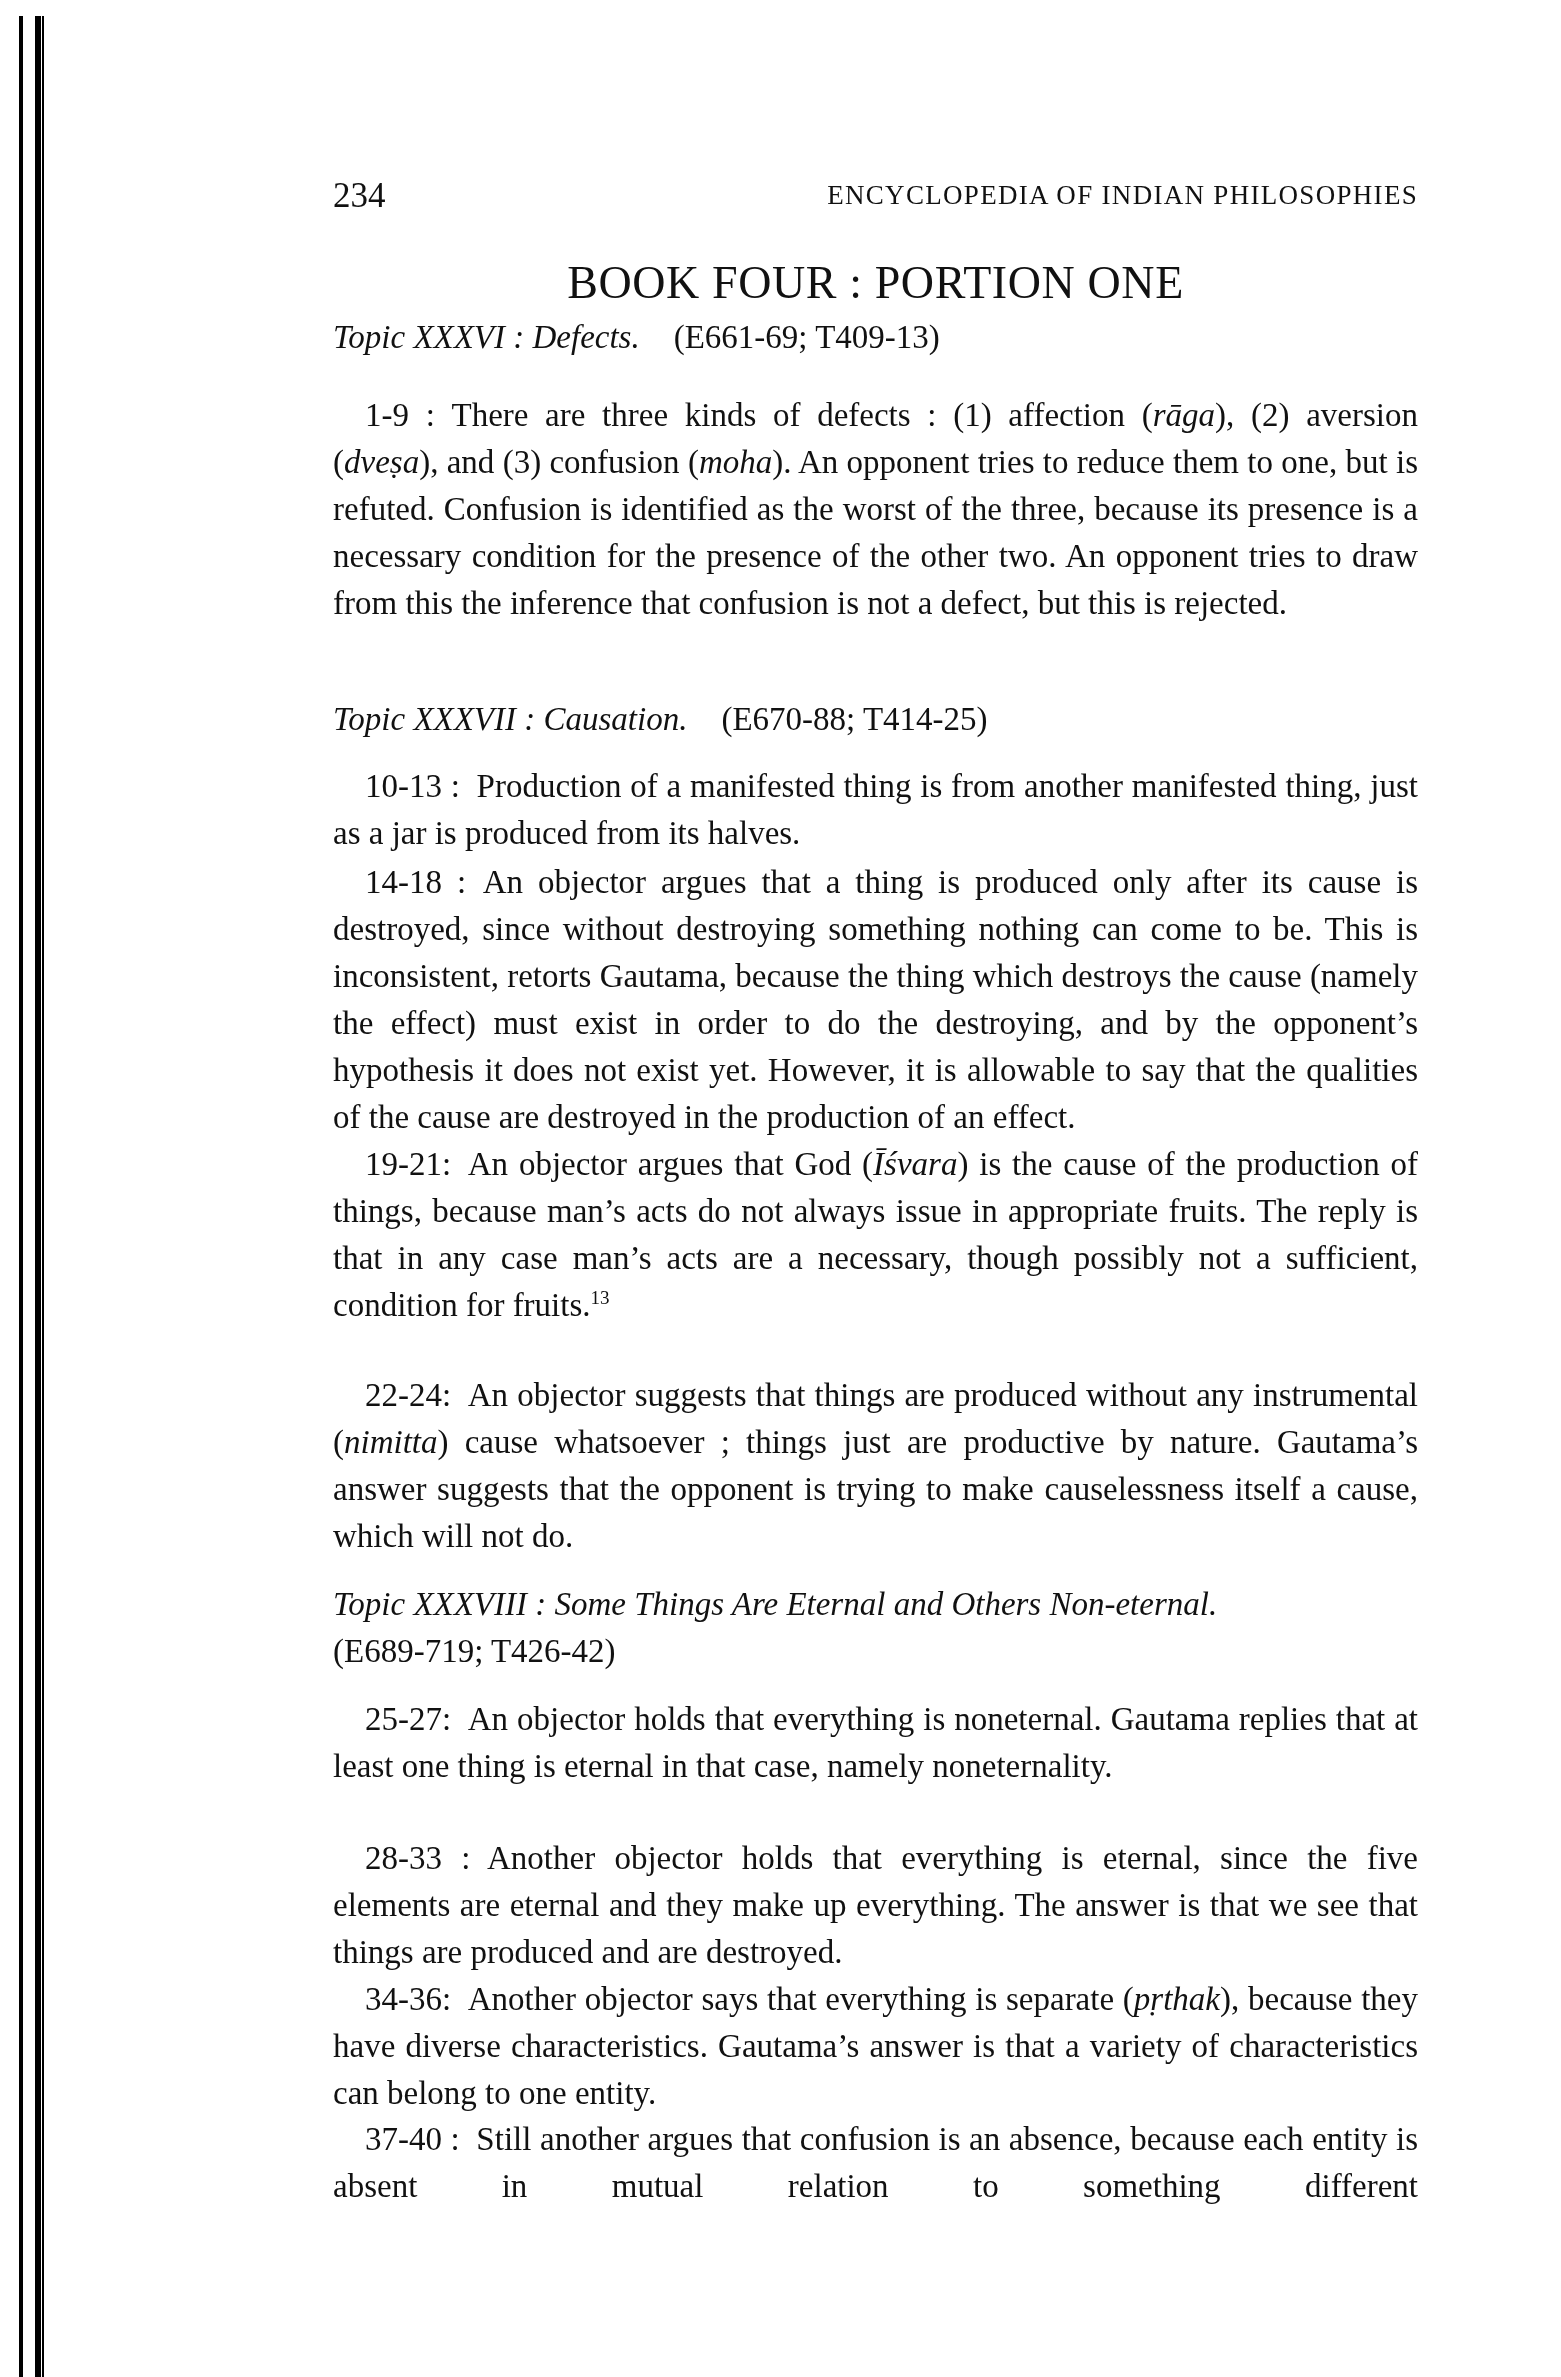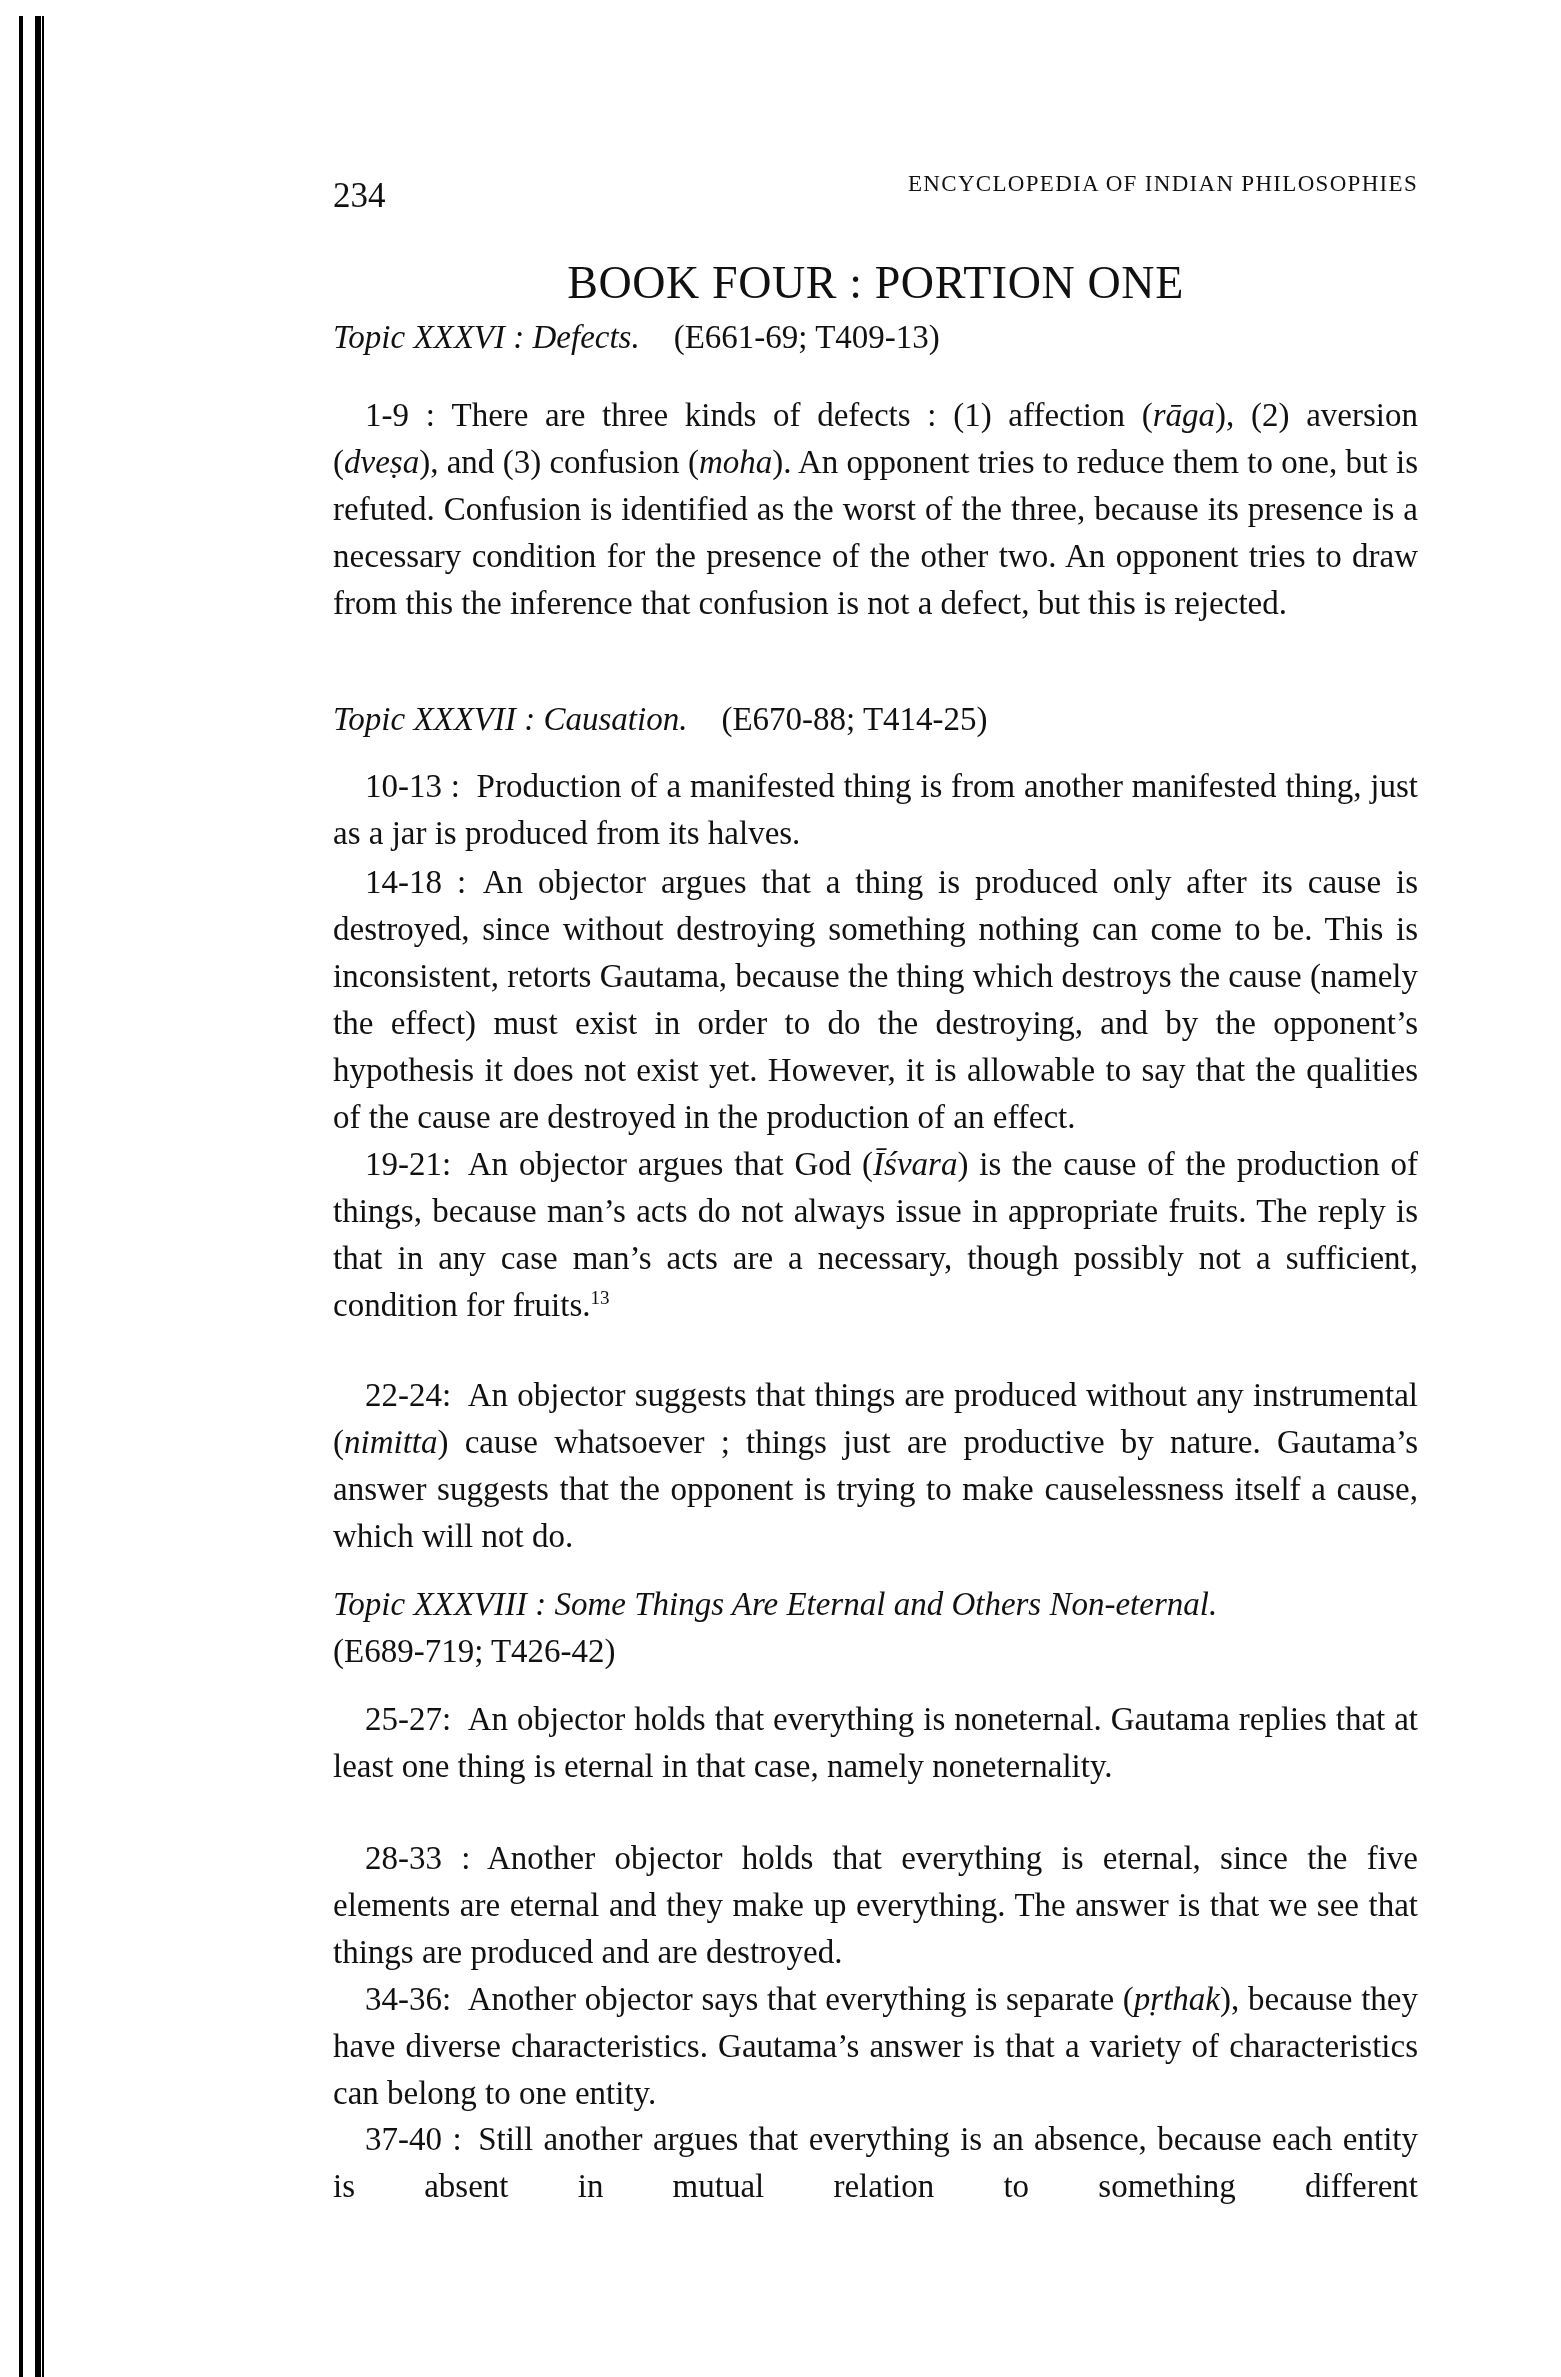--- a/index.html
+++ b/index.html
@@ -5,21 +5,21 @@
   html, body { margin: 0; padding: 0; background: #ffffff; }
   body { width: 1562px; height: 2377px; position: relative; overflow: hidden;
          font-family: "Liberation Serif", "DejaVu Serif", serif; color: #111; }
   .binding { position: absolute; top: 16px; bottom: 0; background: #000; }
   .b1 { left: 19px; width: 3.8px; }
   .b2 { left: 35px; width: 6.4px; }
   .b3 { left: 42px; width: 1.9px; }
   .page { position: absolute; left: 333px; top: 0; width: 1085px; }
   .running-head { position: absolute; top: 165px; left: 0; width: 1085px; height: 45px; }
   .page-number { position: absolute; left: 0; top: 11px; font-size: 35px; }
-  .running-title { position: absolute; right: 0; top: 6px; font-size: 23px; letter-spacing: 1.3px; }
+  .running-title { position: absolute; right: 0; top: 15px; font-size: 27px; letter-spacing: 1.3px; }
   .book-title { position: absolute; top: 256px; left: 0; width: 1085px; text-align: center; font-size: 46px; letter-spacing: 0.6px; }
   .topic { position: absolute; left: 0; width: 1085px; font-size: 33px; line-height: 47px; }
   .topic .tlabel { font-style: italic; }
   .topic .tref { margin-left: 34px; }
   .para { position: absolute; left: 0; width: 1085px; font-size: 33px; line-height: 47px;
           text-align: justify; text-indent: 32px; }
   .para .num { margin-right: 16.6px; }
   sup { font-size: 19px; line-height: 0; }
   em { font-style: italic; }
 </style>
@@ -77,17 +77,17 @@
 
   <div class="para" style="top:1835px;">
     <span class="num">28-33 :</span><span>Another objector holds that everything is eternal, since the five elements are eternal and they make up everything. The answer is that we see that things are produced and are destroyed.</span>
   </div>
 
   <div class="para" style="top:1976px;">
     <span class="num">34-36:</span><span>Another objector says that everything is separate (</span><em>pṛthak</em><span>), because they have diverse characteristics. Gautama’s answer is that a variety of characteristics can belong to one entity.</span>
   </div>
 
   <div class="para" style="top:2116px; text-align-last: justify;">
-    <span class="num">37-40 :</span><span>Still another argues that everything is an absence, because each entity is absent in mutual relation to something different</span>
+    <span class="num">37-40 :</span><span>Still another argues that confusion is an absence, because each entity is absent in mutual relation to something different</span>
   </div>
 
 </div>
 
 
 </body></html>

